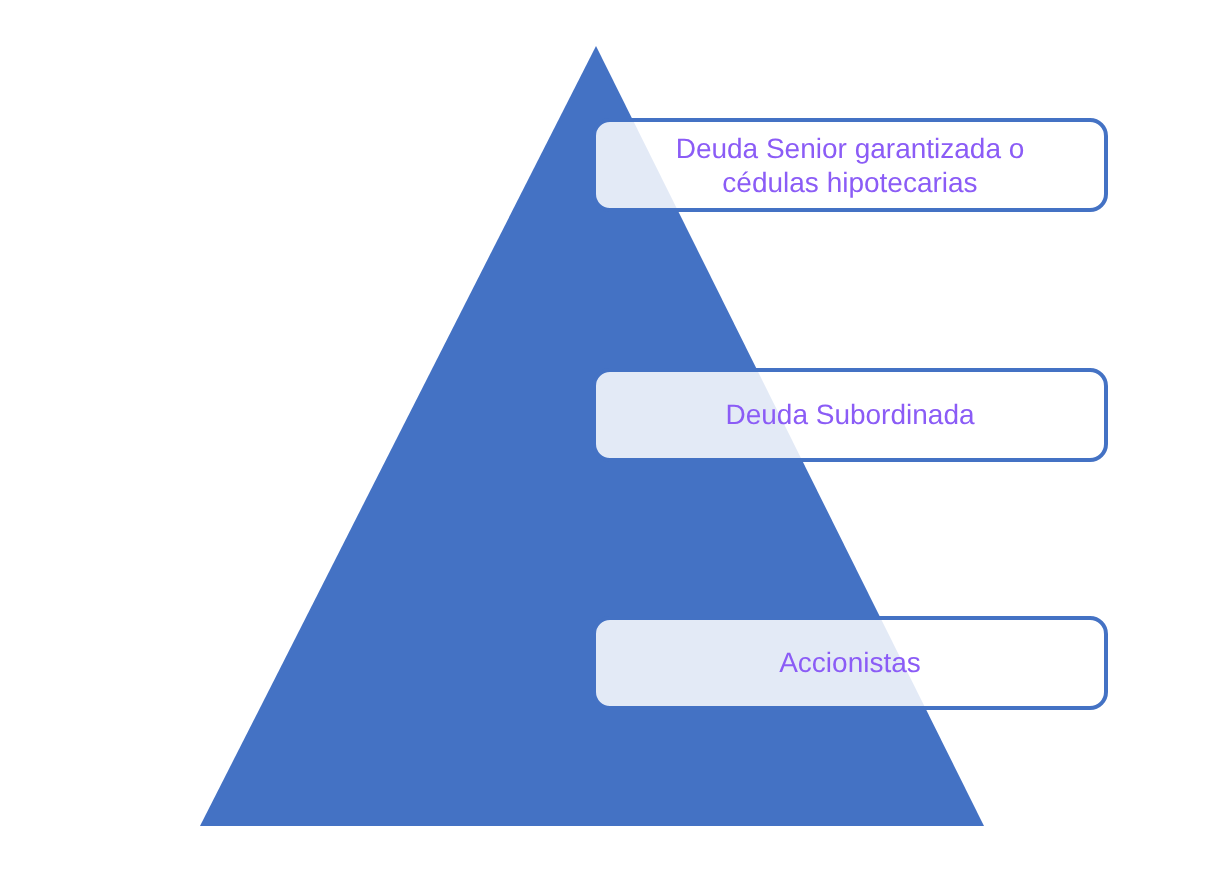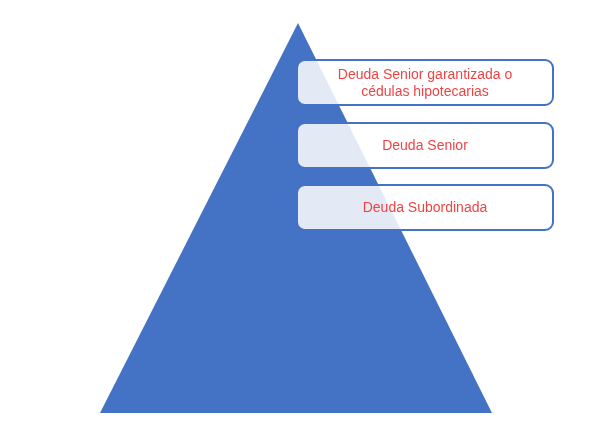--- a/index.html
+++ b/index.html
@@ -33,21 +33,21 @@
     border: 2px solid #4472C4;
     border-radius: 9px;
     display: flex;
     align-items: center;
     justify-content: center;
     text-align: center;
   }
   .level-label {
     font-size: 14px;
     line-height: 17px;
-    color: #ef4444;
+    color: #8b5cf6;
     white-space: pre-line;
     text-align: center;
   }
   .lv1 { top: 59px; }
   .lv2 { top: 122px; }
   .lv3 { top: 184px; }
   .lv4 { top: 246px; }
   .lv5 { top: 308px; }
 </style>
 </head>
@@ -57,23 +57,23 @@
 
   <svg class="pyramid-svg" viewBox="0 0 613 436" xmlns="http://www.w3.org/2000/svg" aria-hidden="true">
     <polygon points="298,23 100,413 492,413" fill="#4472C4"></polygon>
   </svg>
 
   <div class="level lv1">
     <span class="level-label">Deuda Senior garantizada o
 cédulas hipotecarias</span>
   </div>
 
-  <div class="level lv2">
-    <span class="level-label">Deuda Senior</span>
-  </div>
 
   <div class="level lv3">
     <span class="level-label">Deuda Subordinada</span>
   </div>
 
 
+  <div class="level lv5">
+    <span class="level-label">Accionistas</span>
+  </div>
 
 </div>
 
 </body></html>

